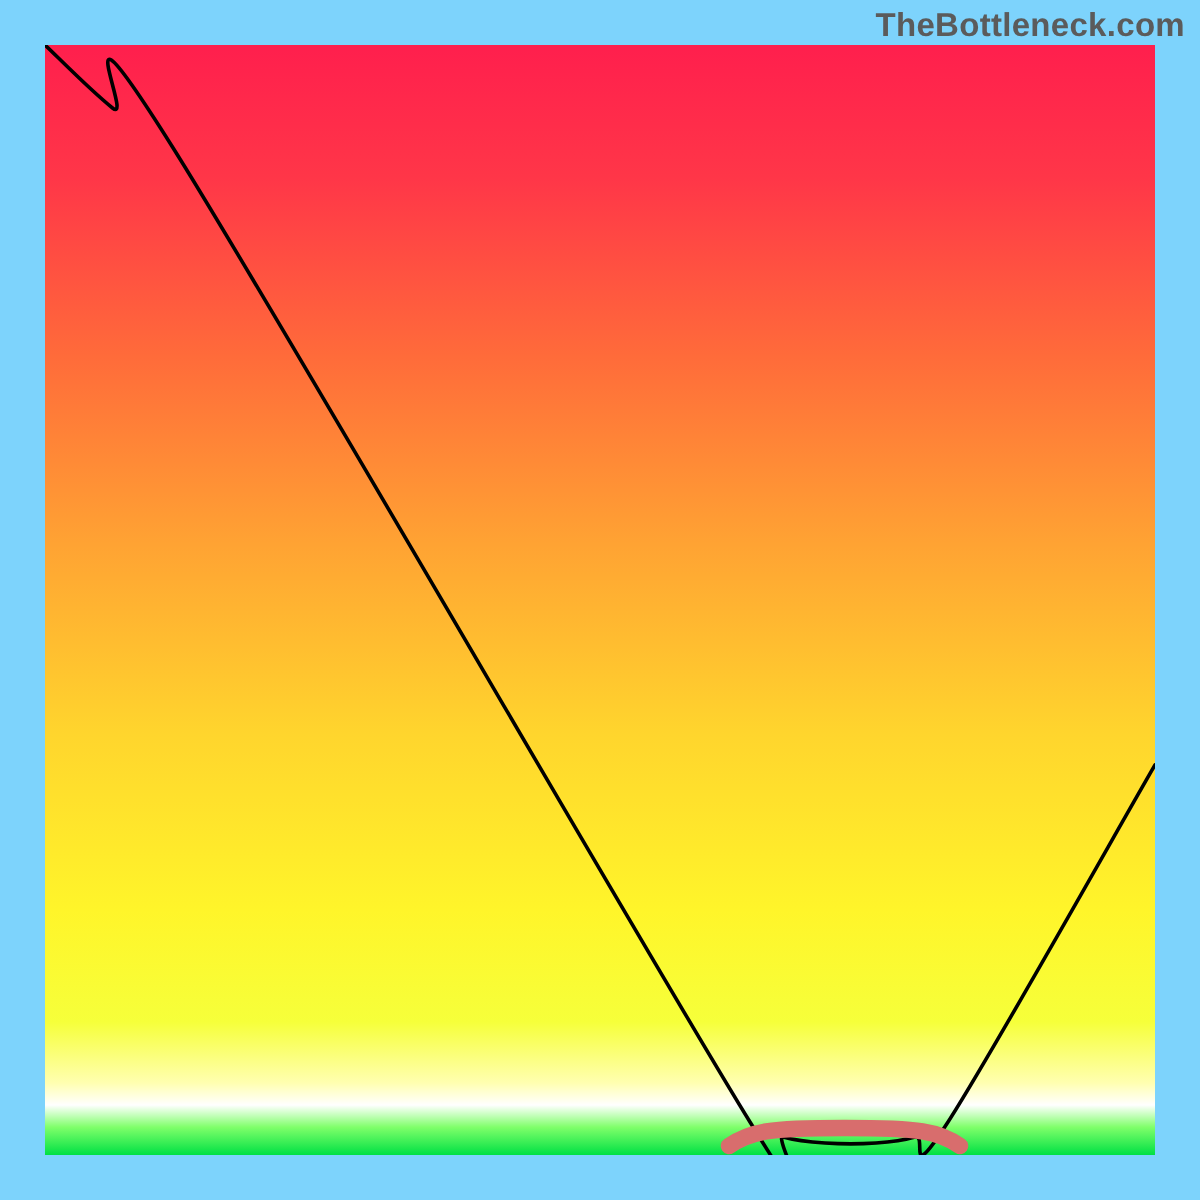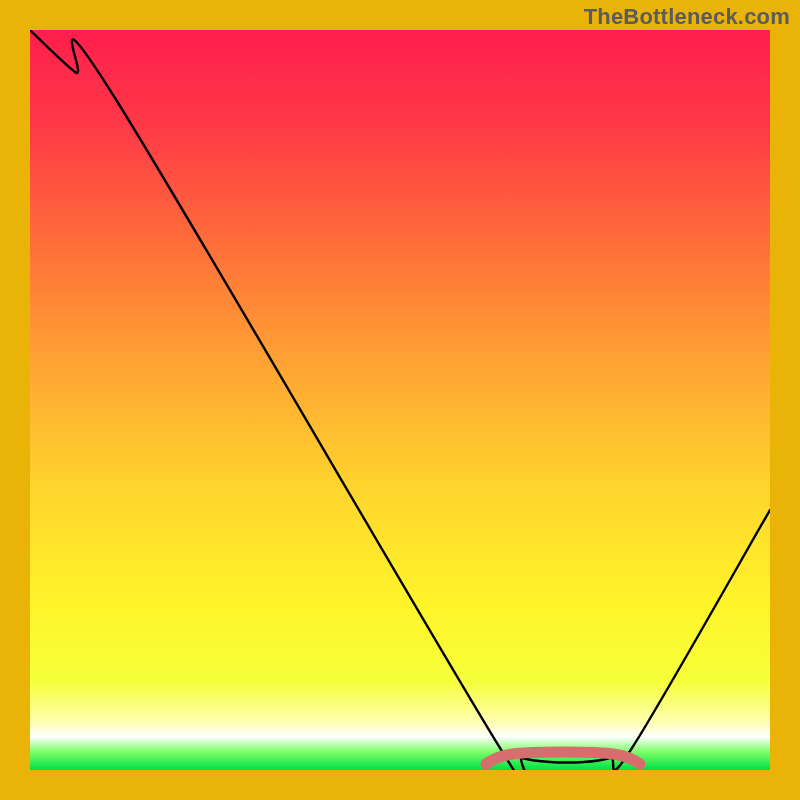--- a/index.html
+++ b/index.html
@@ -7,21 +7,21 @@
     padding: 0;
     width: 800px;
     height: 800px;
     background: #000;
     overflow: hidden;
   }
   .container {
     position: relative;
     width: 800px;
     height: 800px;
-    background: #eab308;
+    background: #7dd3fc;
   }
   .gradient-area {
     position: absolute;
     left: 30px;
     top: 30px;
     width: 740px;
     height: 740px;
   }
   .watermark {
     position: absolute;

